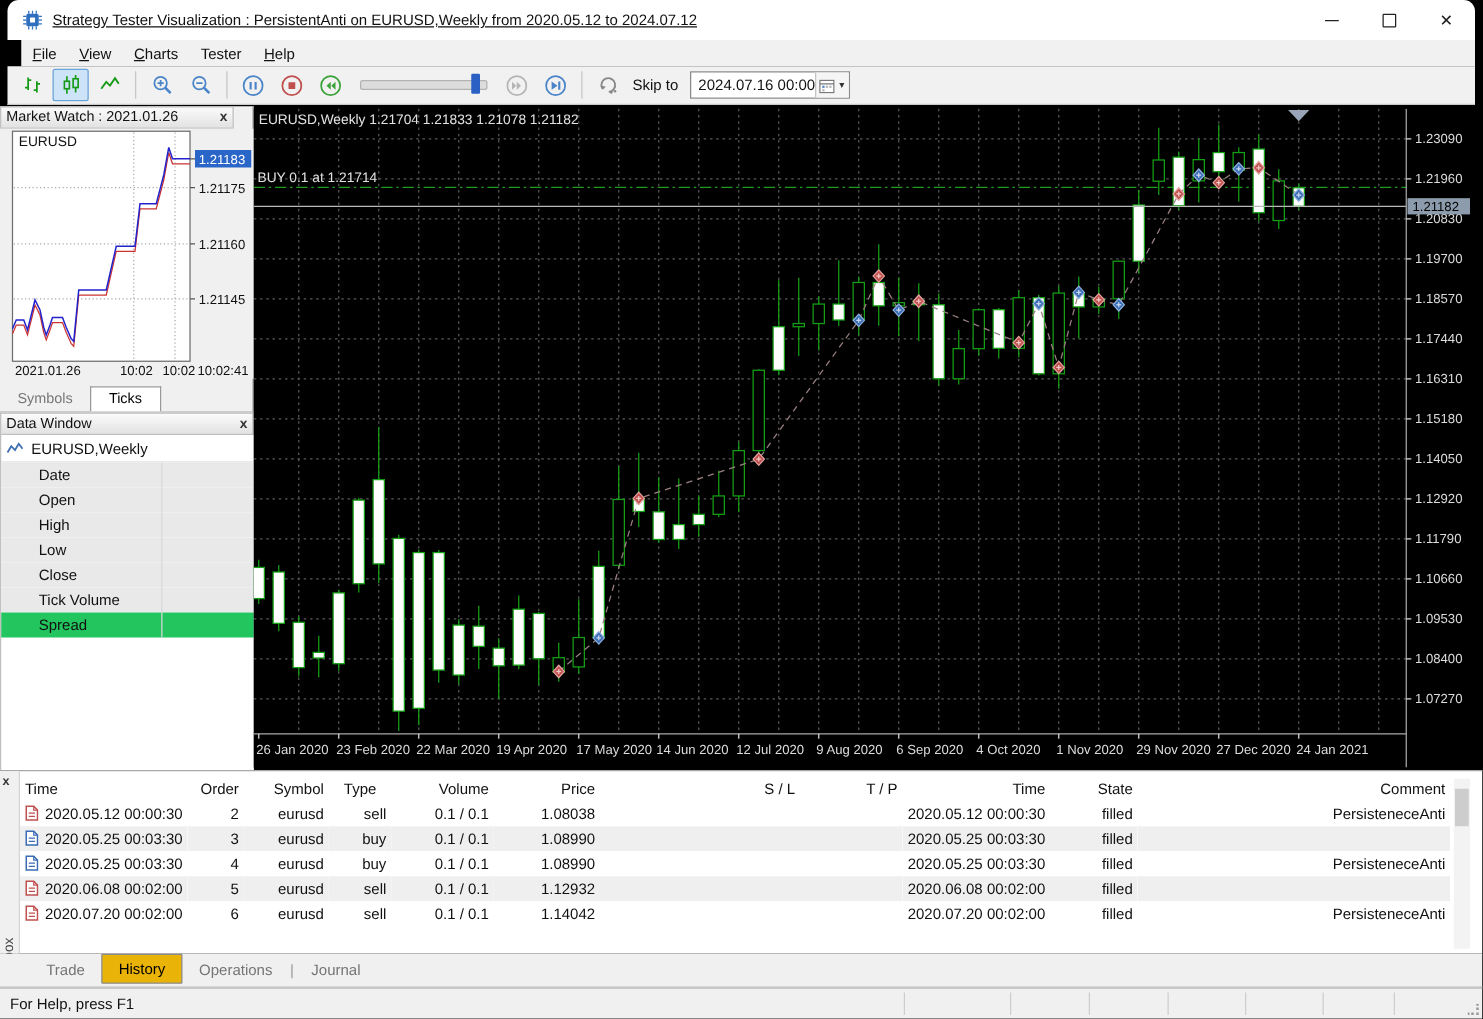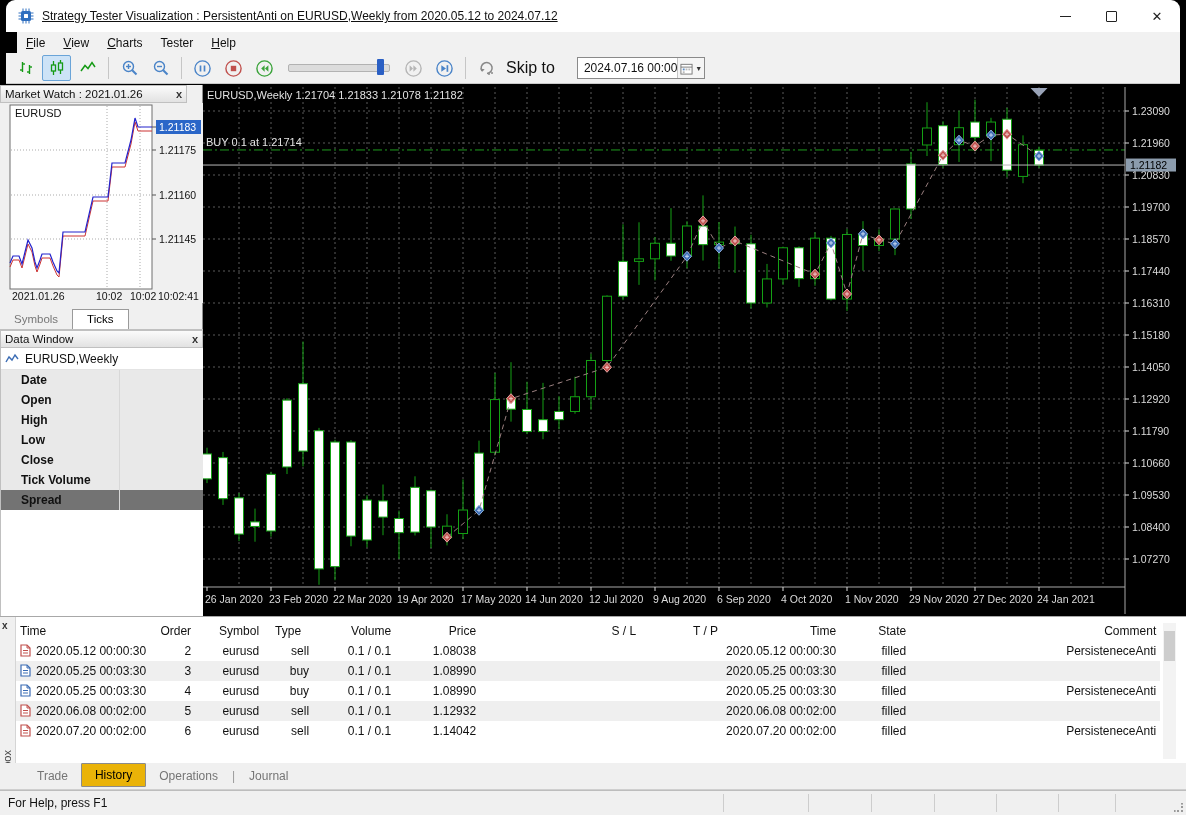--- a/index.html
+++ b/index.html
@@ -28,21 +28,21 @@
   .menu-item u{text-decoration:underline;}
   #toolbar{
     position:absolute;left:6px;right:6px;top:53px;height:31px;background:#f1f1f1;
     border-bottom:1px solid #c9c9c9;display:flex;align-items:center;padding-left:4px;box-sizing:border-box;
   }
   .tb-btn{width:27px;height:24px;display:flex;align-items:center;justify-content:center;border:1px solid transparent;border-radius:2px;margin:0 1px;}
   .tb-btn.selected{background:#cde3f7;border-color:#6aa4d8;}
   .tb-sep{width:1px;height:22px;background:#c6c6c6;margin:0 5px;}
   #speed-slider{position:relative;width:100px;height:6px;background:#dcdcdc;border:1px solid #b2b2b2;border-radius:2px;margin:0 8px;}
   #slider-handle{position:absolute;left:88px;top:-6px;width:7px;height:16px;background:#2a5fc4;border-radius:1px;}
-  #skipto-label{font-size:16px;color:#111;margin:0 22px 0 4px;}
+  #skipto-label{font-size:12px;color:#111;margin:0 9px 0 4px;}
   #date-box{display:flex;align-items:center;width:128px;height:22px;border:1px solid #8a8a8a;background:#fff;box-sizing:border-box;}
   #date-value{flex:1;font-size:12px;color:#111;padding-left:6px;white-space:nowrap;}
   #date-btn{width:26px;height:100%;border-left:1px solid #c4c4c4;display:flex;align-items:center;justify-content:center;gap:2px;background:#f5f5f5;}
   #date-caret{font-size:7px;color:#333;}
   
   #left-col{position:absolute;left:0;top:85px;width:203px;height:531px;background:#f0f0f0;border-right:1px solid #8f8f8f;box-sizing:border-box;}
   .panel-header{
     height:18px;background:linear-gradient(#fbfbfb,#e2e2e2);border:1px solid #c0c0c0;
     display:flex;align-items:center;font-size:11.5px;color:#111;padding:0 4px;box-sizing:border-box;
   }
@@ -51,21 +51,21 @@
   #mw-chart-wrap{position:absolute;left:0;top:18px;width:203px;height:200px;background:#f0f0f0;}
   #mw-tabs{position:absolute;left:0;top:221px;width:203px;height:24px;display:flex;align-items:flex-end;font-size:11.5px;border-bottom:1px solid #c0c0c0;box-sizing:border-box;}
   .mw-tab{padding:3px 14px 4px 14px;color:#777;}
   .mw-tab.active{background:#fff;border:1px solid #9a9a9a;border-bottom:none;color:#000;}
   #dw-panel{position:absolute;left:0;top:245px;width:203px;height:286px;}
   #dw-body{position:absolute;left:0;top:18px;right:0;bottom:0;background:#fff;border-left:1px solid #c0c0c0;box-sizing:border-box;font-size:12px;color:#111;}
   .dw-symrow{height:21px;display:flex;align-items:center;border-bottom:1px solid #e4e4e4;}
   .dw-symrow svg{margin:0 5px 0 4px;}
   .dw-row{height:20px;display:flex;align-items:center;}
   .dw-row:nth-child(even){background:#e9e9e9;}
-  .dw-label{padding-left:20px;width:98px;font-weight:bold;}
+  .dw-label{padding-left:30px;width:98px;}
   .dw-value{flex:1;border-left:1px solid #d8d8d8;height:100%;}
   
   #chart{position:absolute;left:203px;top:87px;width:983px;height:527px;background:#000;}
   
   #toolbox{position:absolute;left:0;top:616px;width:1186px;height:147px;background:#fff;border-top:1px solid #a8a8a8;box-sizing:border-box;}
   #toolbox-strip{position:absolute;left:0;top:0;width:16px;height:147px;background:#f0f0f0;border-right:1px solid #d5d5d5;box-sizing:border-box;}
   #toolbox-close{position:absolute;left:2px;top:3px;font-size:10px;font-weight:bold;color:#333;}
   #toolbox-side-label{position:absolute;left:1px;bottom:-24px;writing-mode:vertical-rl;transform:rotate(180deg);font-size:11px;color:#444;}
   #hist-table{position:absolute;left:16px;top:4px;border-collapse:collapse;table-layout:fixed;font-size:12px;color:#111;}
   #hist-table th{font-weight:normal;height:20px;padding:0 4px;white-space:nowrap;overflow:hidden;}
@@ -303,21 +303,21 @@
             <span class="dw-value"></span>
           </div>
           <div class="dw-row" style="background: rgb(233, 233, 233);">
             <span class="dw-label">Close</span>
             <span class="dw-value"></span>
           </div>
           <div class="dw-row">
             <span class="dw-label">Tick Volume</span>
             <span class="dw-value"></span>
           </div>
-          <div class="dw-row" style="background: #737373;">
+          <div class="dw-row" style="background: #22c55e;">
             <span class="dw-label">Spread</span>
             <span class="dw-value"></span>
           </div>
         </div>
     </div>
   </div>
 </div>
 
 <div id="chart"><svg id="chart-svg" width="983" height="527">
       <line x1="0" y1="24" x2="922" y2="24" stroke="#5a5a5a" stroke-dasharray="2 3"></line>

